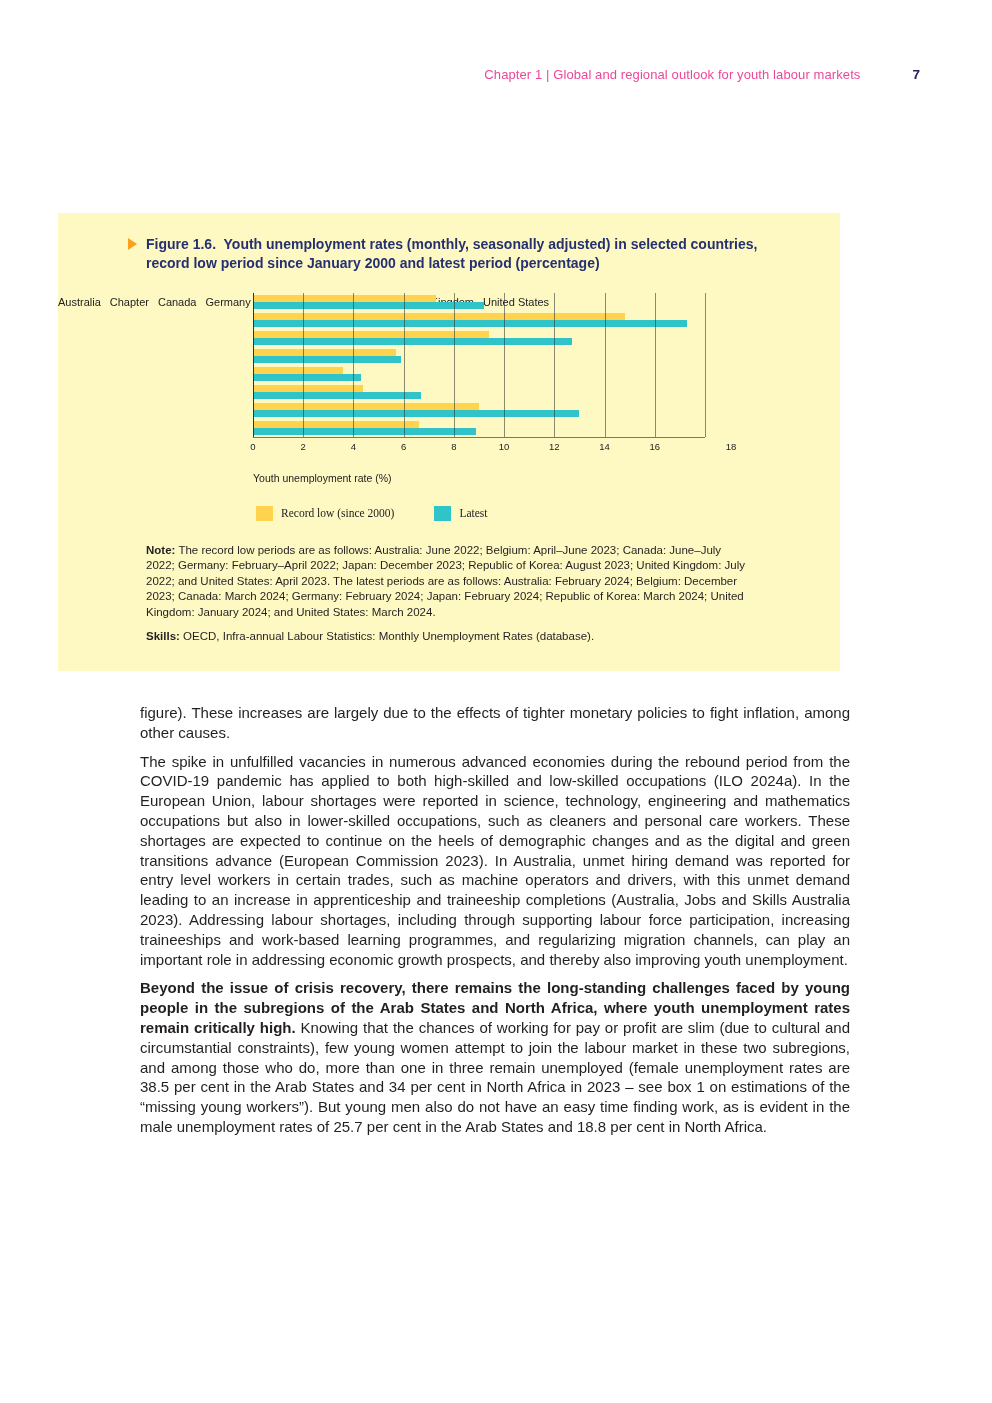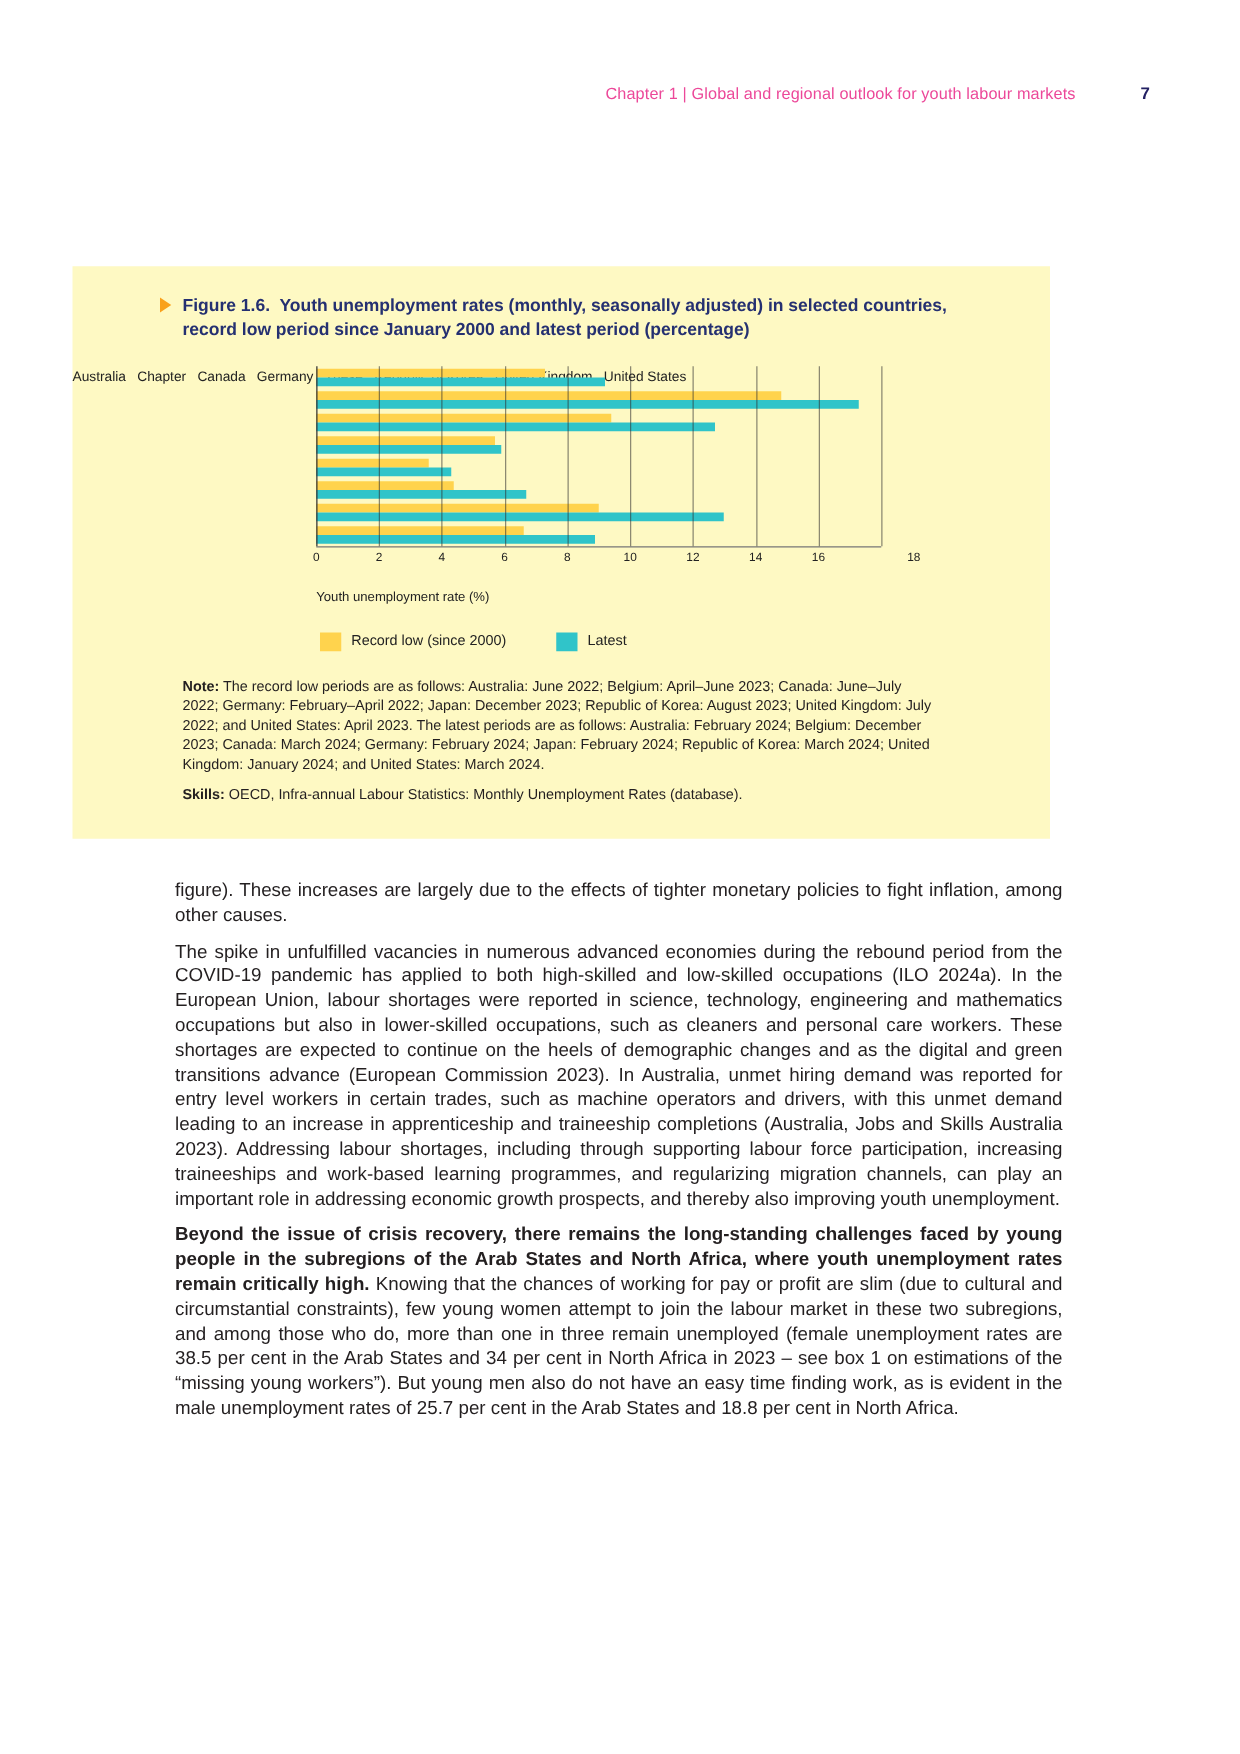--- a/index.html
+++ b/index.html
@@ -131,20 +131,21 @@
     align-items: center;
     margin-left: 198px;
     margin-top: 22px;
   }
   .legend-item {
     display: flex;
     align-items: center;
     margin-right: 40px;
     font-size: 11.5px;
     color: #222222;
+    font-family: Liberation Serif, serif;
   }
   .swatch {
     display: inline-block;
     width: 17px;
     height: 15px;
     margin-right: 8px;
     flex: 0 0 auto;
   }
 
   

